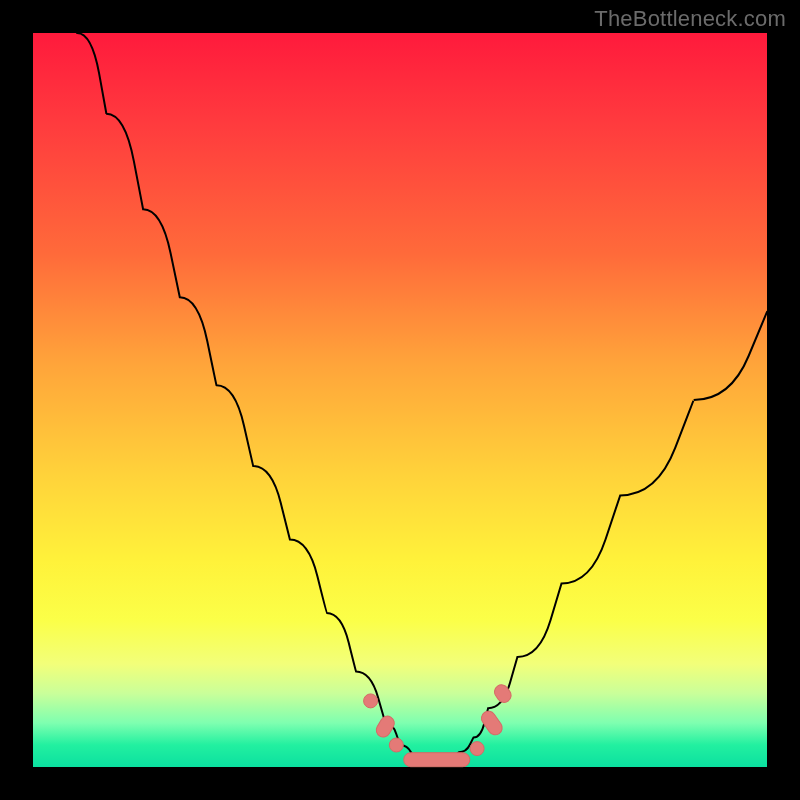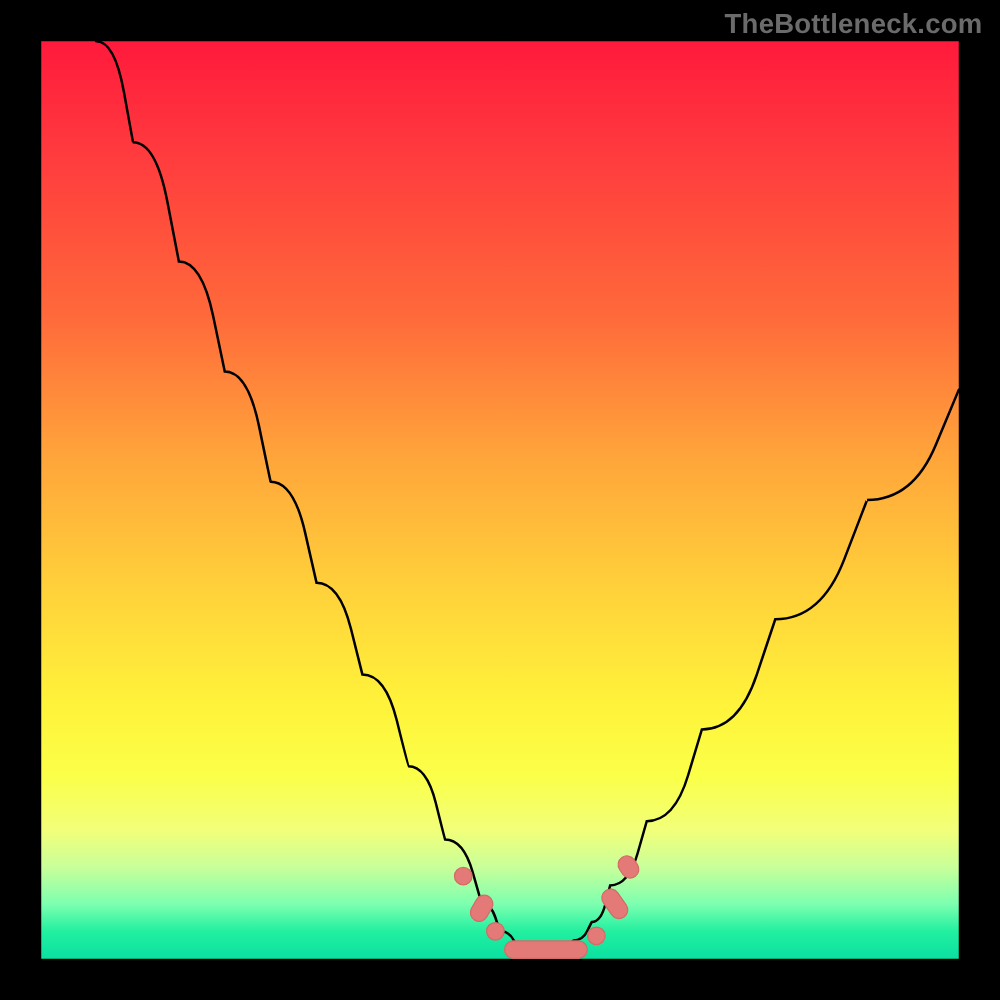--- a/index.html
+++ b/index.html
@@ -41,21 +41,21 @@
       #22f0a0 97%,
       #0be0a0 100%
     );
   }
   .watermark {
     position: absolute;
     top: 6px;
     right: 14px;
     color: #6b6b6b;
     font-size: 22px;
-    font-weight: 700;
+    font-weight: 400;
     letter-spacing: 0.2px;
   }
   svg.overlay {
     position: absolute;
     top: 0;
     left: 0;
   }
 </style>
 </head>
 <body>

